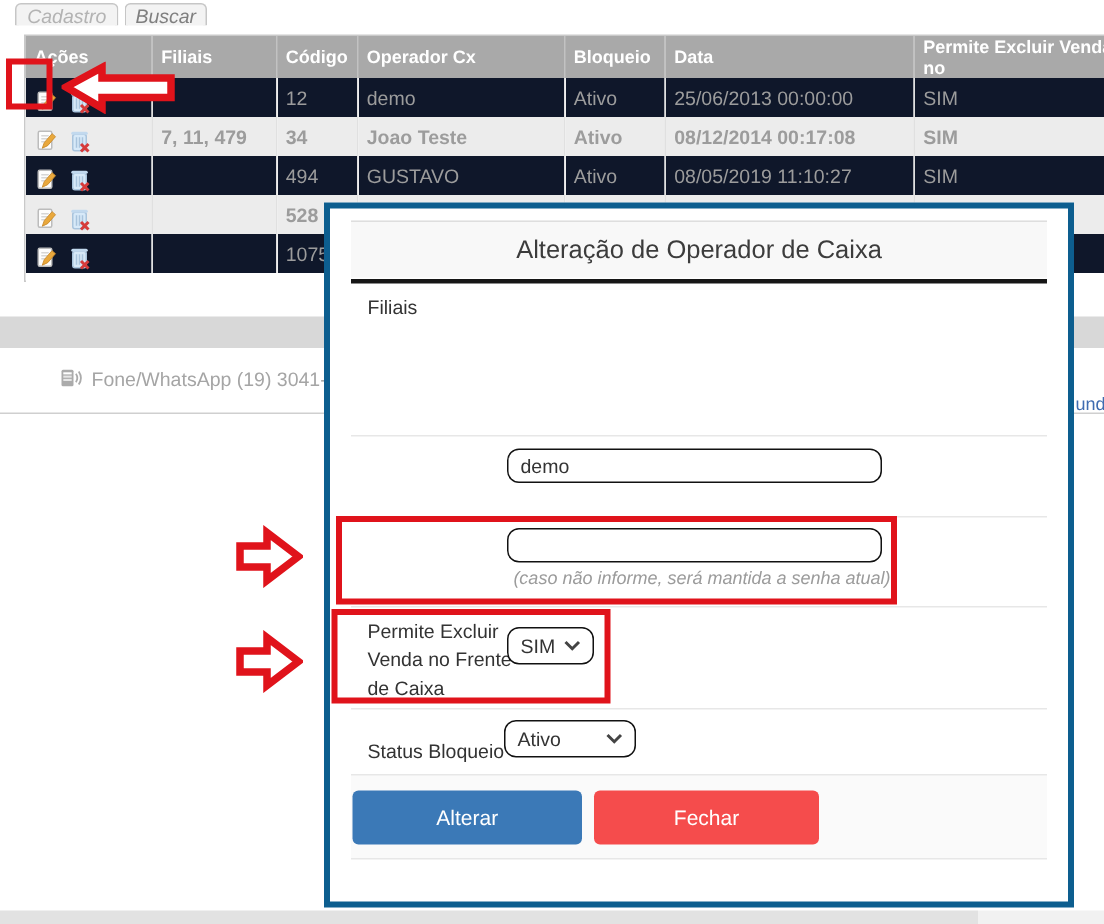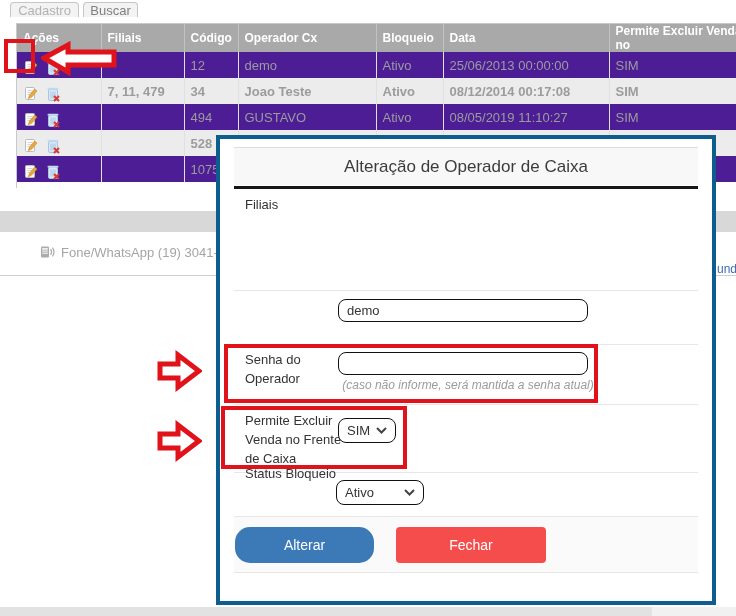--- a/index.html
+++ b/index.html
@@ -3,35 +3,35 @@
 <meta charset="utf-8">
 <style>
   * { margin:0; padding:0; box-sizing:border-box; }
   html,body { width:736px; height:616px; overflow:hidden; background:#fff;
               font-family:"Liberation Sans", sans-serif; position:relative; }
 
   
   .tabbar { position:absolute; top:0; left:0; width:736px; height:23px; }
   .tab { position:absolute; top:2px; height:15px; background:#f3f3f3; border:1px solid #c6c6c6;
          border-bottom:none; border-radius:4px 4px 0 0; font-size:13px; display:flex;
-         align-items:center; justify-content:center; cursor:default; }
+         align-items:center; justify-content:center; cursor:default;font-style:italic; }
   .tab-cadastro { left:10px; width:69px; color:#b3b3b3; }
   .tab-buscar   { left:83px; width:55px; color:#7f7f7f; }
 
   
   .grid-wrap { position:absolute; top:23px; left:16px; width:736px; height:165px;
                border:1px solid #c9c9c9; background:#fff; }
   table.grid { border-collapse:collapse; width:100%; table-layout:fixed; }
   table.grid th { background:#a9a9a9; color:#fff; font-size:12px; font-weight:bold;
                   text-align:left; padding:0 0 0 6px; height:16px; border-left:1px solid #c2c2c2; }
   table.grid th:first-child { border-left:none; }
   table.grid td { font-size:13px; color:#9c9c9c; padding:0 0 0 6px; height:26px;
                   border-left:1px solid #e0e0e0; white-space:nowrap; overflow:hidden; }
   table.grid td:first-child { border-left:none; }
-  tr.r-odd  td { background:#4c1d95; }
+  tr.r-odd  td { background:#0f172a; }
   tr.r-even td { background:#ececec;font-weight:bold; }
   .actions-cell { display:flex; gap:6px; align-items:center; padding-top:5px; }
   .icon-btn { width:16px; height:16px; display:inline-block; cursor:pointer; }
 
   
   .footer-bar { position:absolute; top:211px; left:0; width:736px; height:21px; background:#d8d8d8; }
   .footer-box { position:absolute; top:232px; left:0; width:736px; height:44px; background:#fff;
                 border-bottom:1px solid #cfcfcf; }
   .phone-line { position:absolute; left:40px; top:12px; display:flex; gap:6px; align-items:center;
                 color:#a5a5a5; font-size:13px; }
@@ -54,21 +54,21 @@
   .m-input { position:absolute; height:23px; width:250px; border:1px solid #111; border-radius:8px;
              padding:0 8px; font-size:13px; color:#333; background:#fff;
              font-family:"Liberation Sans", sans-serif; }
   .m-note { position:absolute; left:112px; top:239px; width:272px; text-align:center;
             font-size:12px; font-style:italic; color:#9b9b9b; }
   .m-select { position:absolute; height:25px; border:1px solid #111; border-radius:8px; background:#fff;
               display:flex; align-items:center; justify-content:space-between; padding:0 8px;
               font-size:13px; color:#333; cursor:pointer; }
   .btn { position:absolute; top:388px; height:36px; border:none; border-radius:4px; color:#fff;
          font-size:14px; font-family:"Liberation Sans", sans-serif; cursor:pointer; }
-  .btn-alterar { left:15px;  width:139px; background:#3b79b7;border-radius:15px; }
+  .btn-alterar { left:15px;  width:153px; background:#3b79b7; }
   .btn-fechar  { left:176px; width:150px; background:#f54c4c; }
 
   
   .ftable { position:absolute; left:156px; top:57px; width:320px; border-collapse:collapse; }
   .ftable th { background:#0e5c9e; color:#fff; font-size:13px; font-weight:bold; text-align:left;
                height:19px; padding:0 0 0 6px; border:1px solid #1a1a1a; }
   .ftable td { border:1px solid #1a1a1a; height:22px; font-size:13px; font-weight:bold;
                color:#22229b; padding:0 0 0 6px; }
   .ftable td.cbx { width:48px; }
   .ftable input[type=checkbox] { width:13px; height:13px; margin-left:2px; vertical-align:middle; }
@@ -258,37 +258,36 @@
   <div class="m-titleline"></div>
 
   <div class="m-label" style="left:25px; top:57px;">Filiais</div>
 
   <div class="m-div" style="top:151px;"></div>
 
   <input class="m-input" style="left: 118px; top: 160px;" type="text" value="demo">
 
   <div class="m-div" style="top:205px;"></div>
 
-  <div class="m-label" style="left:25px; top:212px; width:80px;">Senha do Operador</div>
   <input class="m-input" style="left: 118px; top: 213px;" type="password" value="">
   <div class="m-note">(caso não informe, será mantida a senha atual)</div>
 
   <div class="m-div" style="top:265px;"></div>
 
   <div class="m-label" style="left:25px; top:273px; width:108px;">Permite Excluir Venda no Frente de Caixa</div>
   <div class="m-select" style="left:118px; top:279px; width:58px;">
     <span>SIM</span>
     <svg width="11" height="7" viewBox="0 0 11 7">
       <path d="M1 1l4.5 4.5L10 1" fill="none" stroke="#444" stroke-width="2"></path>
     </svg>
   </div>
 
   <div class="m-div" style="top:333px;"></div>
 
-  <div class="m-label" style="left:25px; top:326px;">Status Bloqueio</div>
+  <div class="m-label" style="left:25px; top:353px;">Status Bloqueio</div>
   <div class="m-select" style="left:116px; top:341px; width:88px;">
     <span>Ativo</span>
     <svg width="11" height="7" viewBox="0 0 11 7">
       <path d="M1 1l4.5 4.5L10 1" fill="none" stroke="#444" stroke-width="2"></path>
     </svg>
   </div>
 
   <div class="m-btnzone"></div>
   <div class="m-div" style="top:377px;"></div>
   <div class="m-div" style="top:433px;"></div>

